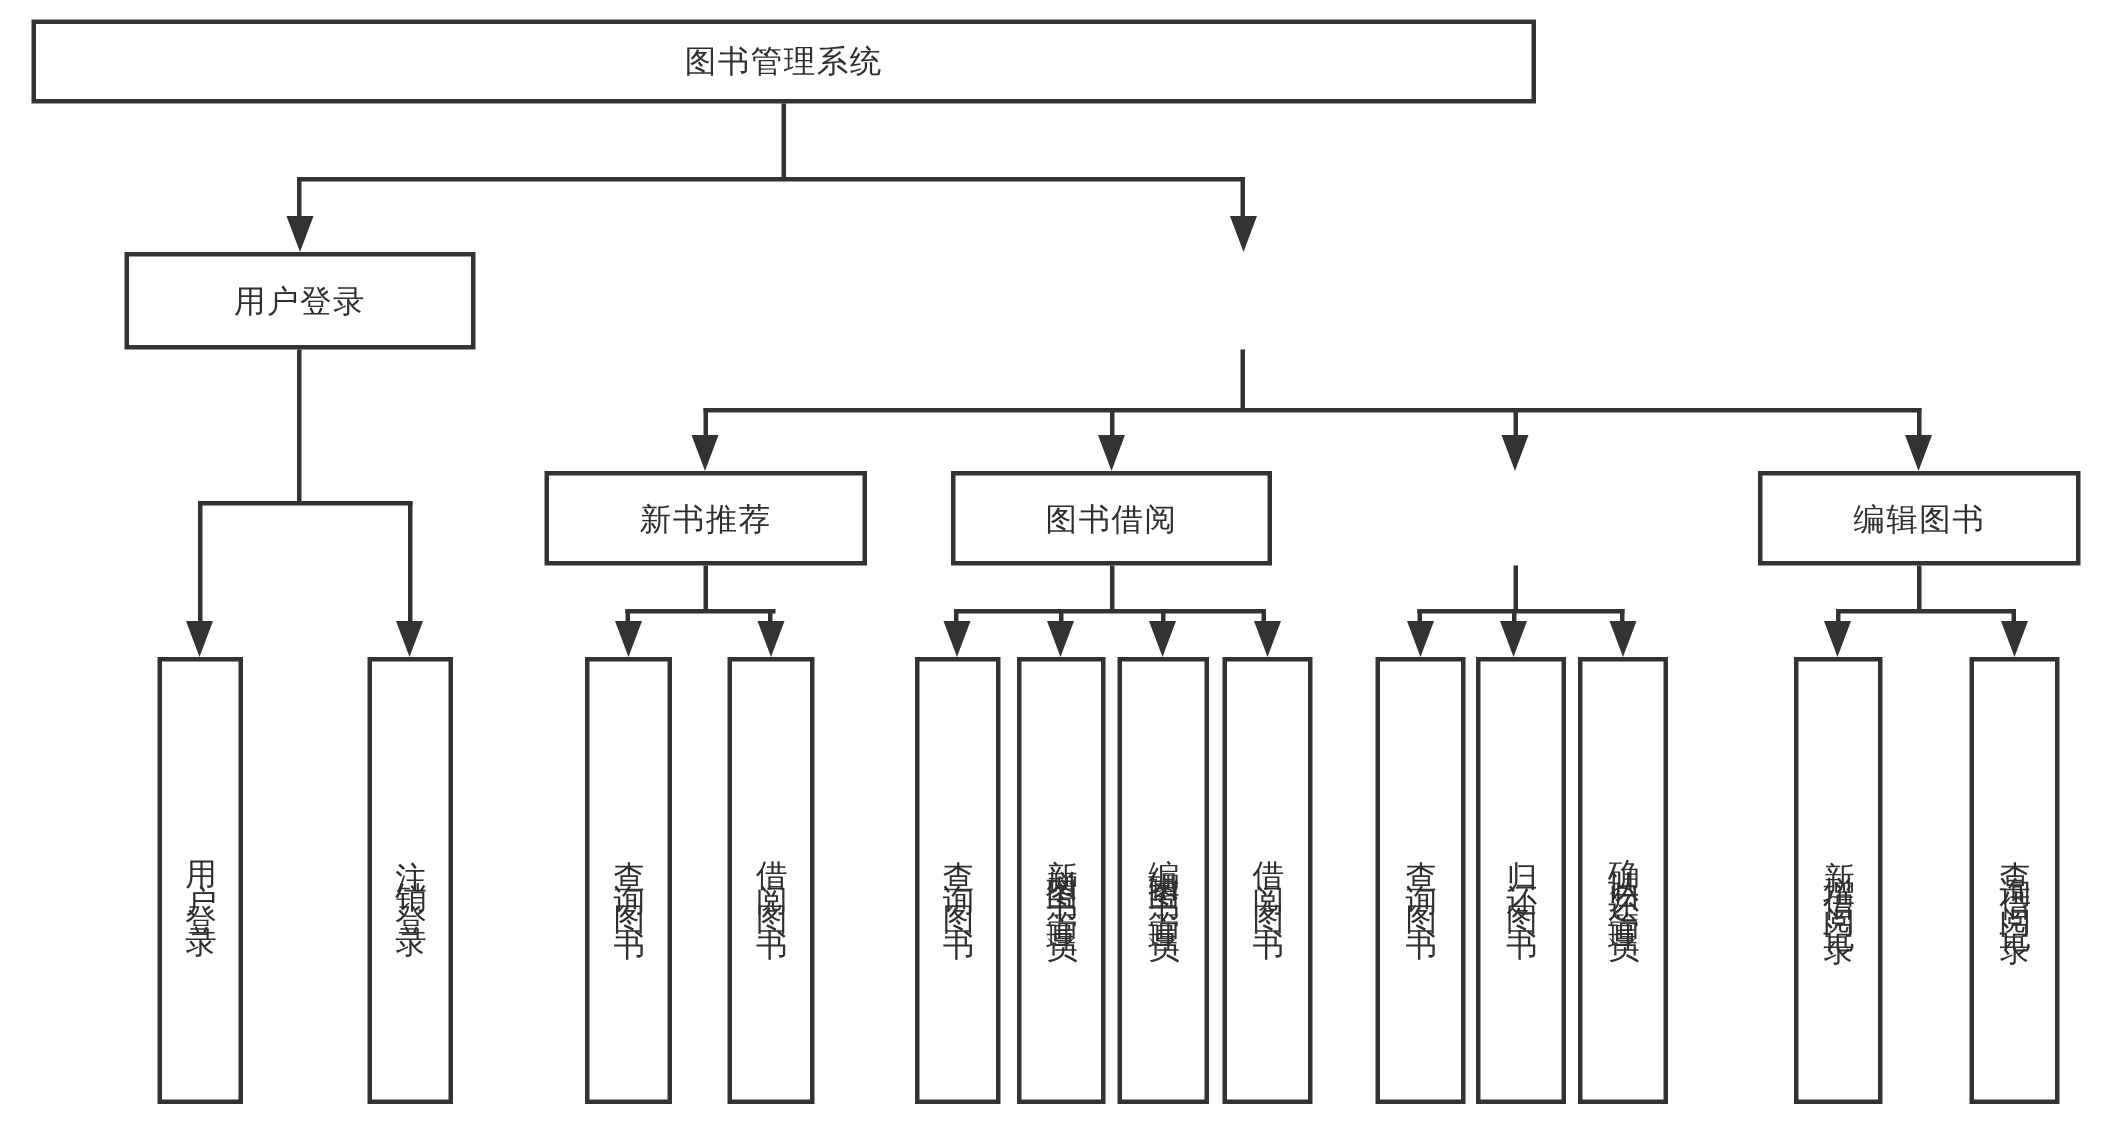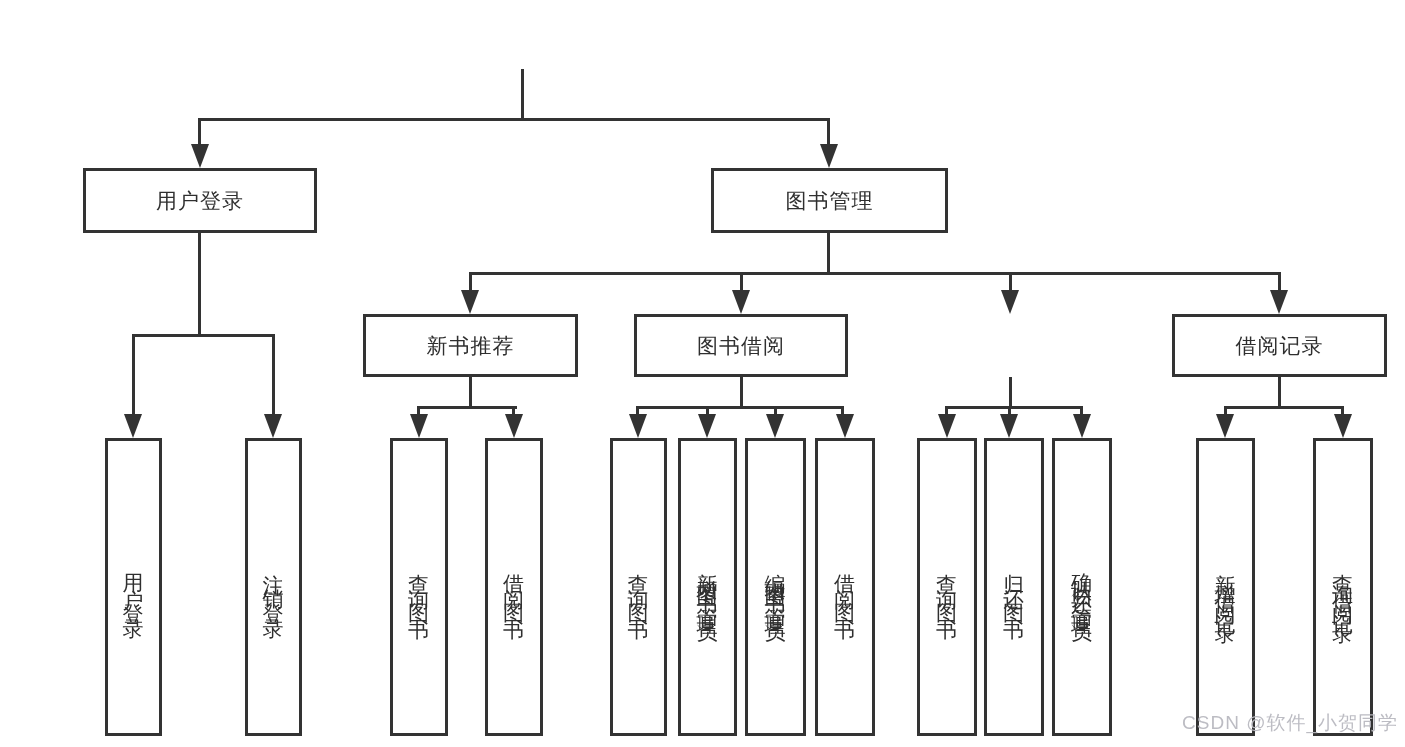--- a/index.html
+++ b/index.html
@@ -36,33 +36,33 @@
   .watermark{
     position:absolute;right:7px;bottom:11px;color:var(--wm);
     font-size:19px;letter-spacing:1px;opacity:.95;
   }
 </style>
 </head>
 <body>
 
 <div class="canvas">
 
+  <div class="box" style="left:21px;top:13px;width:1003px;height:56px;">
+    <span class="lbl">图书管理系统</span>
+  </div>
 
   <div class="v" style="left:521px;top:69px;height:51px;"></div>
   <div class="h" style="left:199px;top:118px;width:631px;"></div>
   <div class="v" style="left:198px;top:118px;height:30px;"></div>
   <div class="arw" style="left:191px;top:144px;"></div>
   <div class="v" style="left:827px;top:118px;height:30px;"></div>
   <div class="arw" style="left:820px;top:144px;"></div>
 
   <div class="box" style="left:83px;top:168px;width:234px;height:65px;">
     <span class="lbl">用户登录</span>
-  </div>
-  <div class="box" style="left:711px;top:168px;width:237px;height:65px;">
-    <span class="lbl">图书管理</span>
   </div>
 
   <div class="v" style="left:198px;top:233px;height:103px;"></div>
   <div class="h" style="left:132px;top:334px;width:143px;"></div>
   <div class="v" style="left:132px;top:334px;height:84px;"></div>
   <div class="arw" style="left:124px;top:414px;"></div>
   <div class="v" style="left:272px;top:334px;height:84px;"></div>
   <div class="arw" style="left:264px;top:414px;"></div>
 
   <div class="v" style="left:827px;top:233px;height:41px;"></div>
@@ -76,21 +76,21 @@
   <div class="v" style="left:1278px;top:272px;height:20px;"></div>
   <div class="arw" style="left:1270px;top:290px;"></div>
 
   <div class="box" style="left:634px;top:314px;width:214px;height:63px;">
     <span class="lbl">图书借阅</span>
   </div>
   <div class="box" style="left:363px;top:314px;width:215px;height:63px;">
     <span class="lbl">新书推荐</span>
   </div>
   <div class="box" style="left:1172px;top:314px;width:215px;height:63px;">
-    <span class="lbl">借阅记录</span>
+    <span class="lbl">编辑图书</span>
   </div>
 
   <div class="v" style="left:469px;top:377px;height:31px;"></div>
   <div class="h" style="left:417px;top:406px;width:100px;"></div>
   <div class="v" style="left:417px;top:406px;height:10px;"></div>
   <div class="arw" style="left:410px;top:414px;"></div>
   <div class="v" style="left:512px;top:406px;height:10px;"></div>
   <div class="arw" style="left:505px;top:414px;"></div>
 
   <div class="v" style="left:740px;top:377px;height:31px;"></div>
@@ -157,15 +157,14 @@
     <span class="lbl len9">确认归还（管理员）</span>
   </div>
 
   <div class="box leaf" style="left:1196px;top:438px;width:59px;height:298px;">
     <span class="lbl len6">新增借阅记录</span>
   </div>
   <div class="box leaf" style="left:1313px;top:438px;width:60px;height:298px;">
     <span class="lbl len6">查询借阅记录</span>
   </div>
 
-  <div class="watermark">CSDN @软件_小贺同学</div>
 
 </div>
 
 </body></html>

